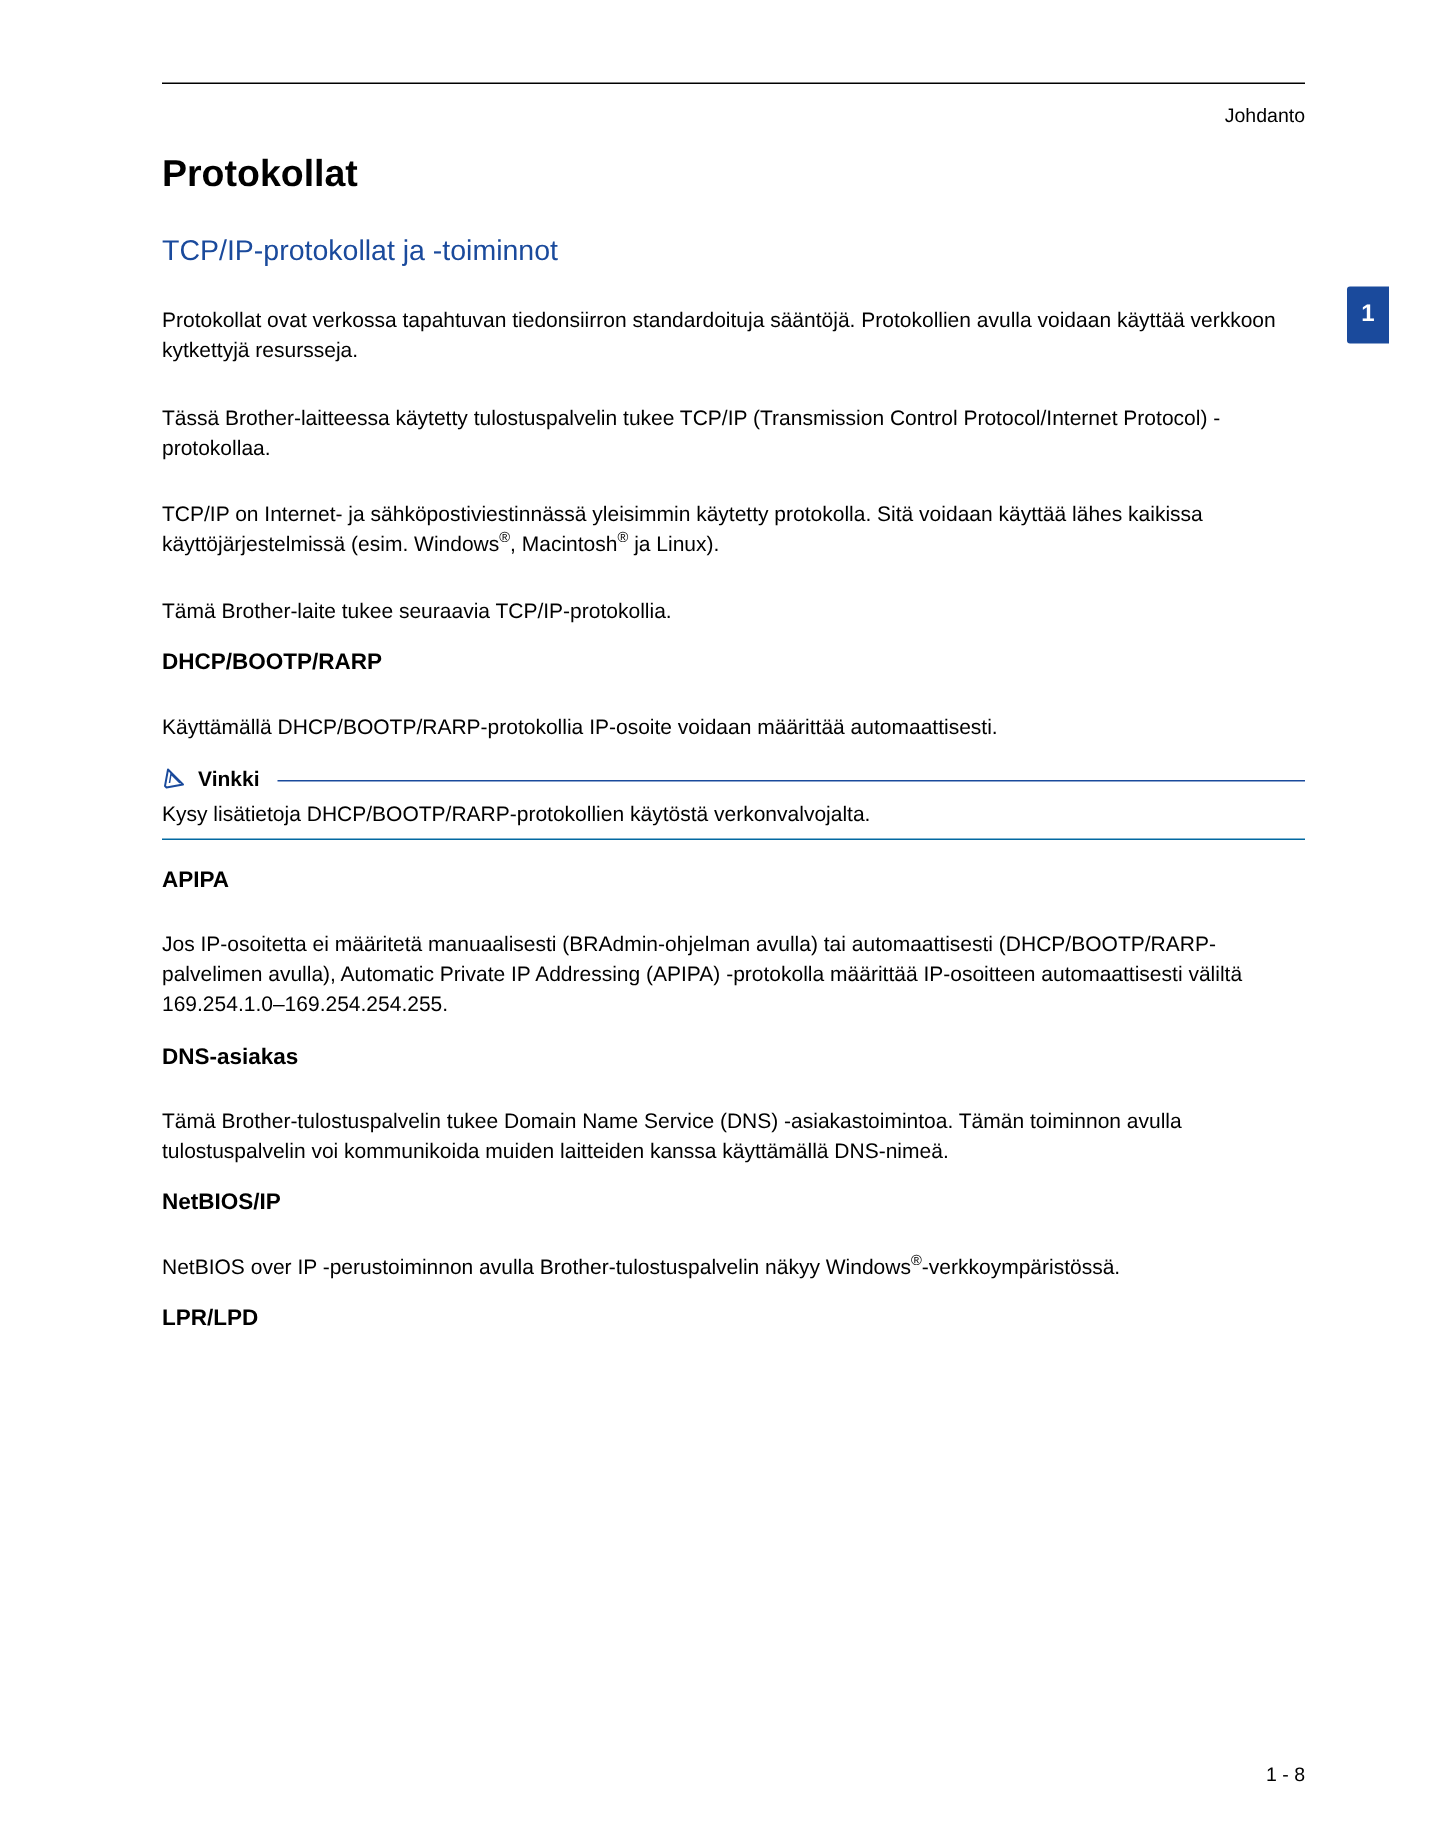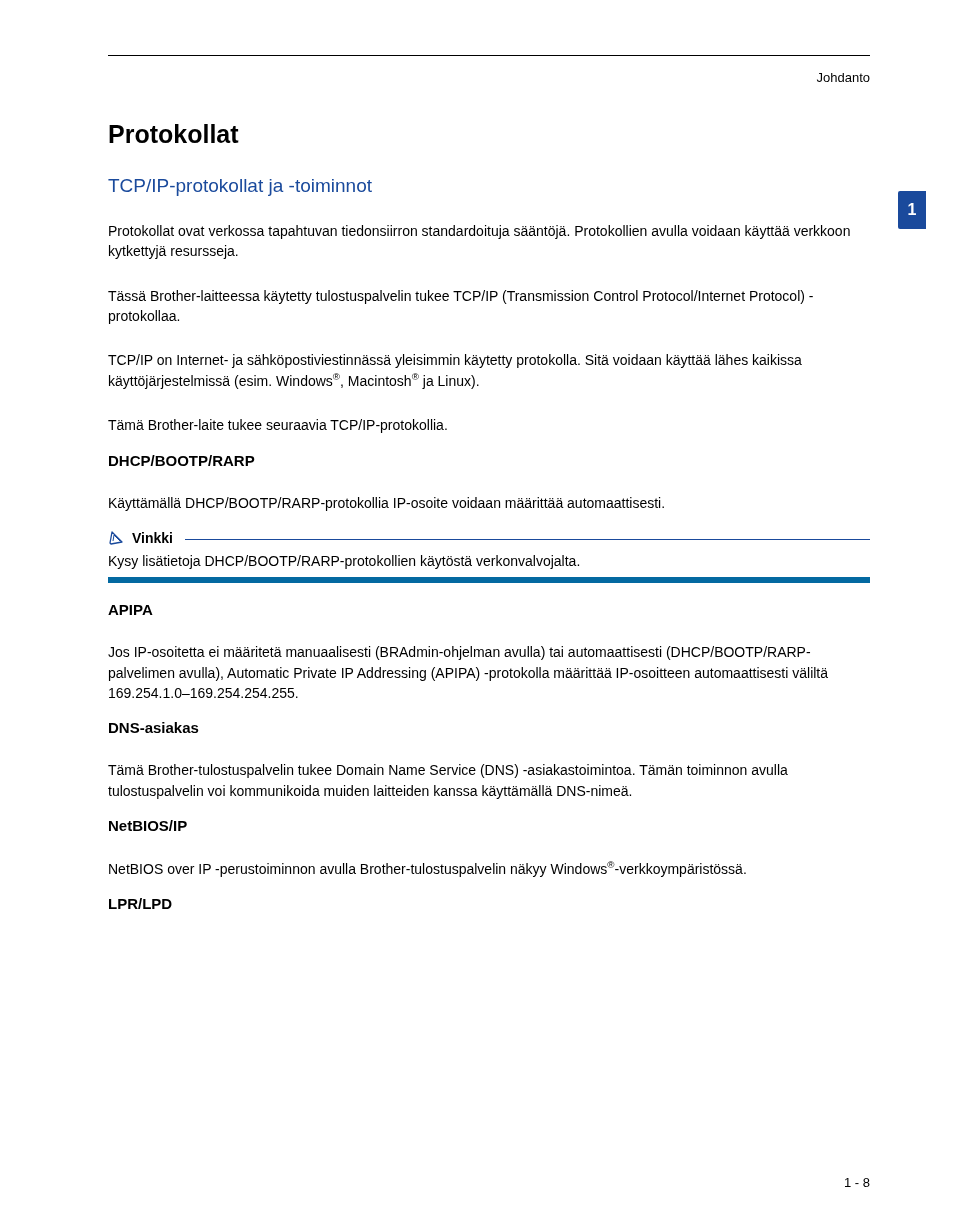--- a/index.html
+++ b/index.html
@@ -13,21 +13,21 @@
   }
   .page {
     padding: 55px 90px 40px 108px;
   }
   .top-rule {
     border-top: 1px solid #000;
     margin-bottom: 12px;
   }
   .header-section {
     text-align: right;
-    margin-bottom: 34px;
+    margin-bottom: 16px;
   }
   .context-header {
     font-size: 13px;
     color: #000;
   }
   .chapter-box {
     position: absolute;
     right: 34px;
     top: 191px;
     width: 28px;
@@ -85,21 +85,21 @@
     flex: 1;
     height: 1px;
     background: #1a4a9c;
     margin-left: 6px;
     margin-top: 2px;
   }
   .note-body {
     font-size: 14px;
     line-height: 1.45;
     padding: 2px 0 6px 0;
-    border-bottom: 6px solid #0369a1;
+    border-bottom: 1px solid #0369a1;
   }
   .footer {
     position: absolute;
     bottom: 38px;
     right: 90px;
     font-size: 13px;
   }
   sup { font-size: 0.7em; vertical-align: super; }
 </style>
 </head>

